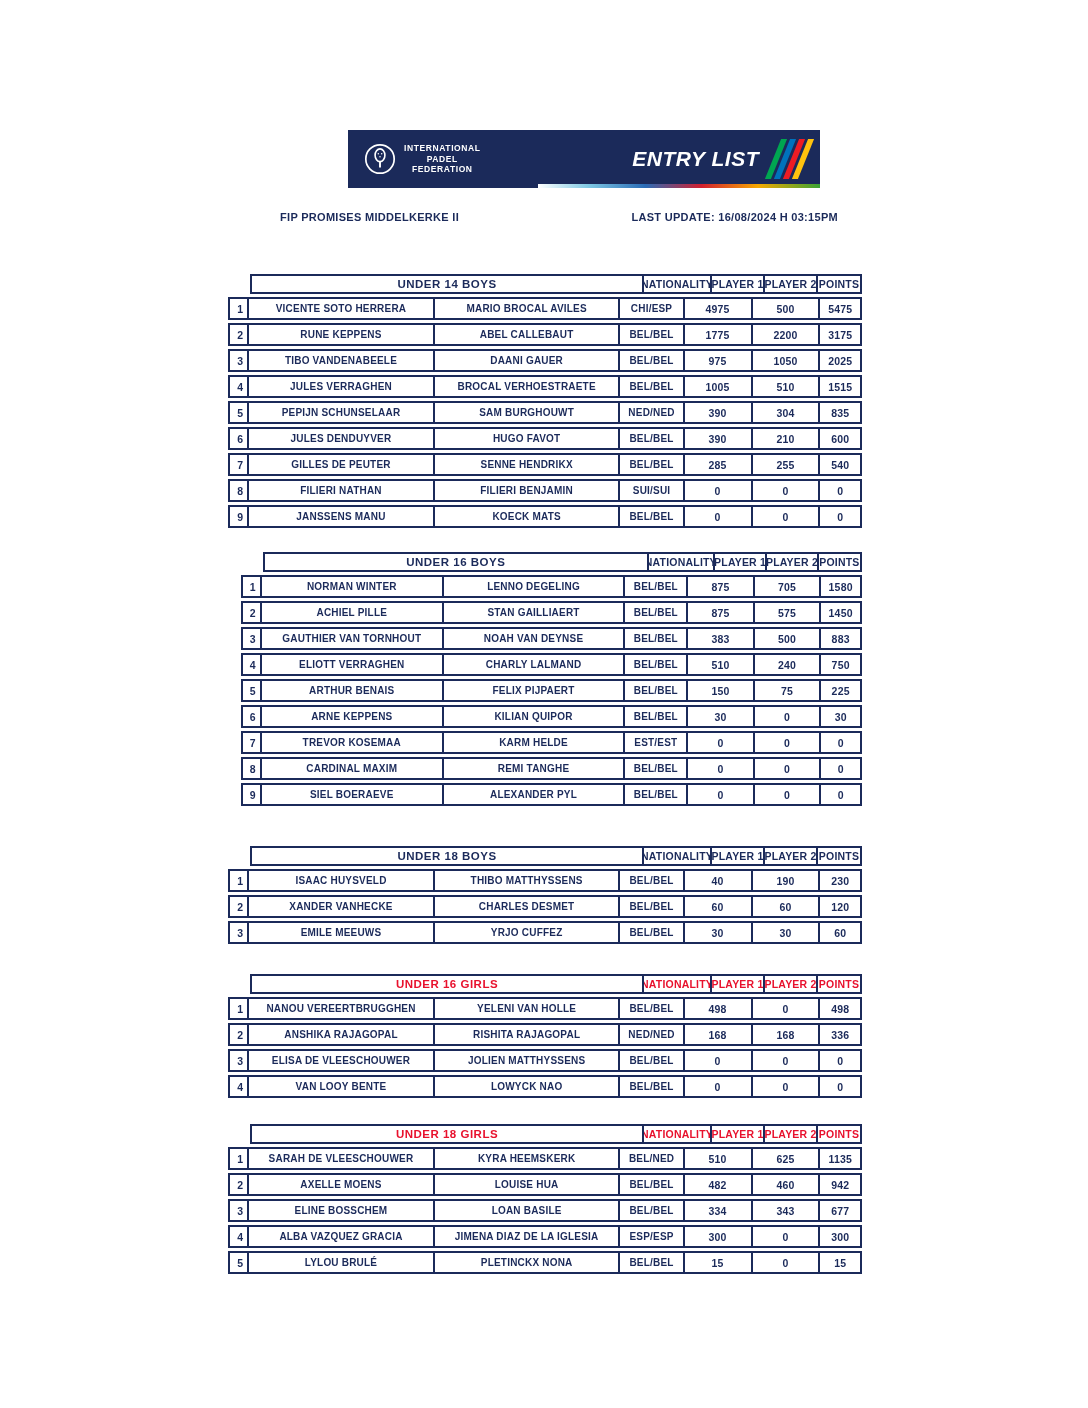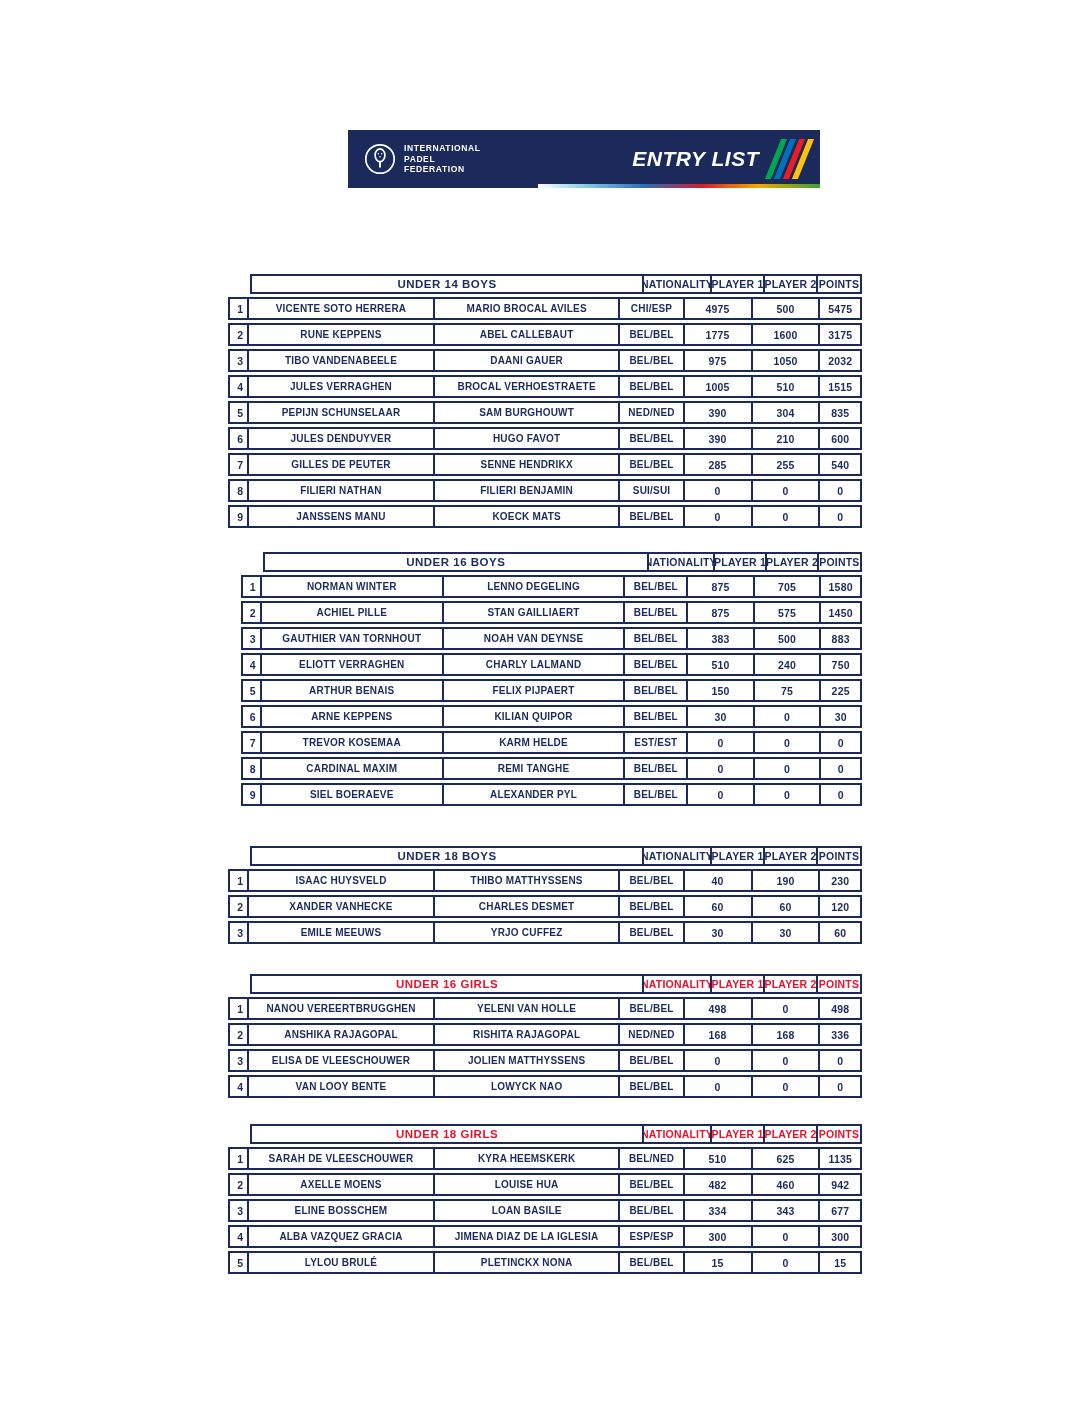--- a/index.html
+++ b/index.html
@@ -4,21 +4,21 @@
 <style>
   * { box-sizing: border-box; margin: 0; padding: 0; }
   html, body { background: #ffffff; }
   body {
     width: 1088px; height: 1408px;
     font-family: "Liberation Sans", sans-serif;
     position: relative; overflow: hidden;
   }
   :root { --navy: #1b2a5a; --red: #e8112d; }
 
-  .page { position: relative; width: 1088px; height: 1408px; background: #fff; }
+  .page { position: relative; width: 1088px; height: 1408px; background: #fff; text-align: center; }
 
   
   .banner {
     position: absolute; left: 348px; top: 130px;
     width: 472px; height: 58px;
     background: var(--navy);
     display: flex; align-items: center;
     padding: 0 12px 0 16px;
   }
   .logo { display: flex; align-items: center; gap: 8px; }
@@ -106,20 +106,24 @@
     <div class="entry-list">ENTRY LIST</div>
     <div class="stripes">
       <div class="stripe" style="background: rgb(0, 166, 81);"></div>
       <div class="stripe" style="background: rgb(0, 114, 188);"></div>
       <div class="stripe" style="background: rgb(237, 28, 36);"></div>
       <div class="stripe" style="background: rgb(255, 194, 14);"></div>
     </div>
     <div class="color-bar"></div>
   </div>
 
+  <div class="meta">
+    <div>FIP PROMISES MIDDELKERKE II</div>
+    <div>LAST UPDATE: 16/08/2024 H 03:15PM</div>
+  </div>
 
   <div id="tables">
   <div class="entry-table">
     <div class="thead">
       <div class="cell c-title">UNDER 14 BOYS</div>
       <div class="cell c-nat-h">NATIONALITY</div>
       <div class="cell c-p-h">PLAYER 1</div>
       <div class="cell c-p-h">PLAYER 2</div>
       <div class="cell c-pts-h">POINTS</div>
     </div>
@@ -133,32 +137,32 @@
     <div class="cell c-num">500</div>
     <div class="cell c-total">5475</div>
   </div>
 
   <div class="trow">
     <div class="cell c-rank">2</div>
     <div class="cell c-name">RUNE KEPPENS</div>
     <div class="cell c-name">ABEL CALLEBAUT</div>
     <div class="cell c-nat">BEL/BEL</div>
     <div class="cell c-num">1775</div>
-    <div class="cell c-num">1600</div>
+    <div class="cell c-num">2200</div>
     <div class="cell c-total">3175</div>
   </div>
 
   <div class="trow">
     <div class="cell c-rank">3</div>
     <div class="cell c-name">TIBO VANDENABEELE</div>
     <div class="cell c-name">DAANI GAUER</div>
     <div class="cell c-nat">BEL/BEL</div>
     <div class="cell c-num">975</div>
     <div class="cell c-num">1050</div>
-    <div class="cell c-total">2032</div>
+    <div class="cell c-total">2025</div>
   </div>
 
   <div class="trow">
     <div class="cell c-rank">4</div>
     <div class="cell c-name">JULES VERRAGHEN</div>
     <div class="cell c-name">BROCAL VERHOESTRAETE</div>
     <div class="cell c-nat">BEL/BEL</div>
     <div class="cell c-num">1005</div>
     <div class="cell c-num">510</div>
     <div class="cell c-total">1515</div>

